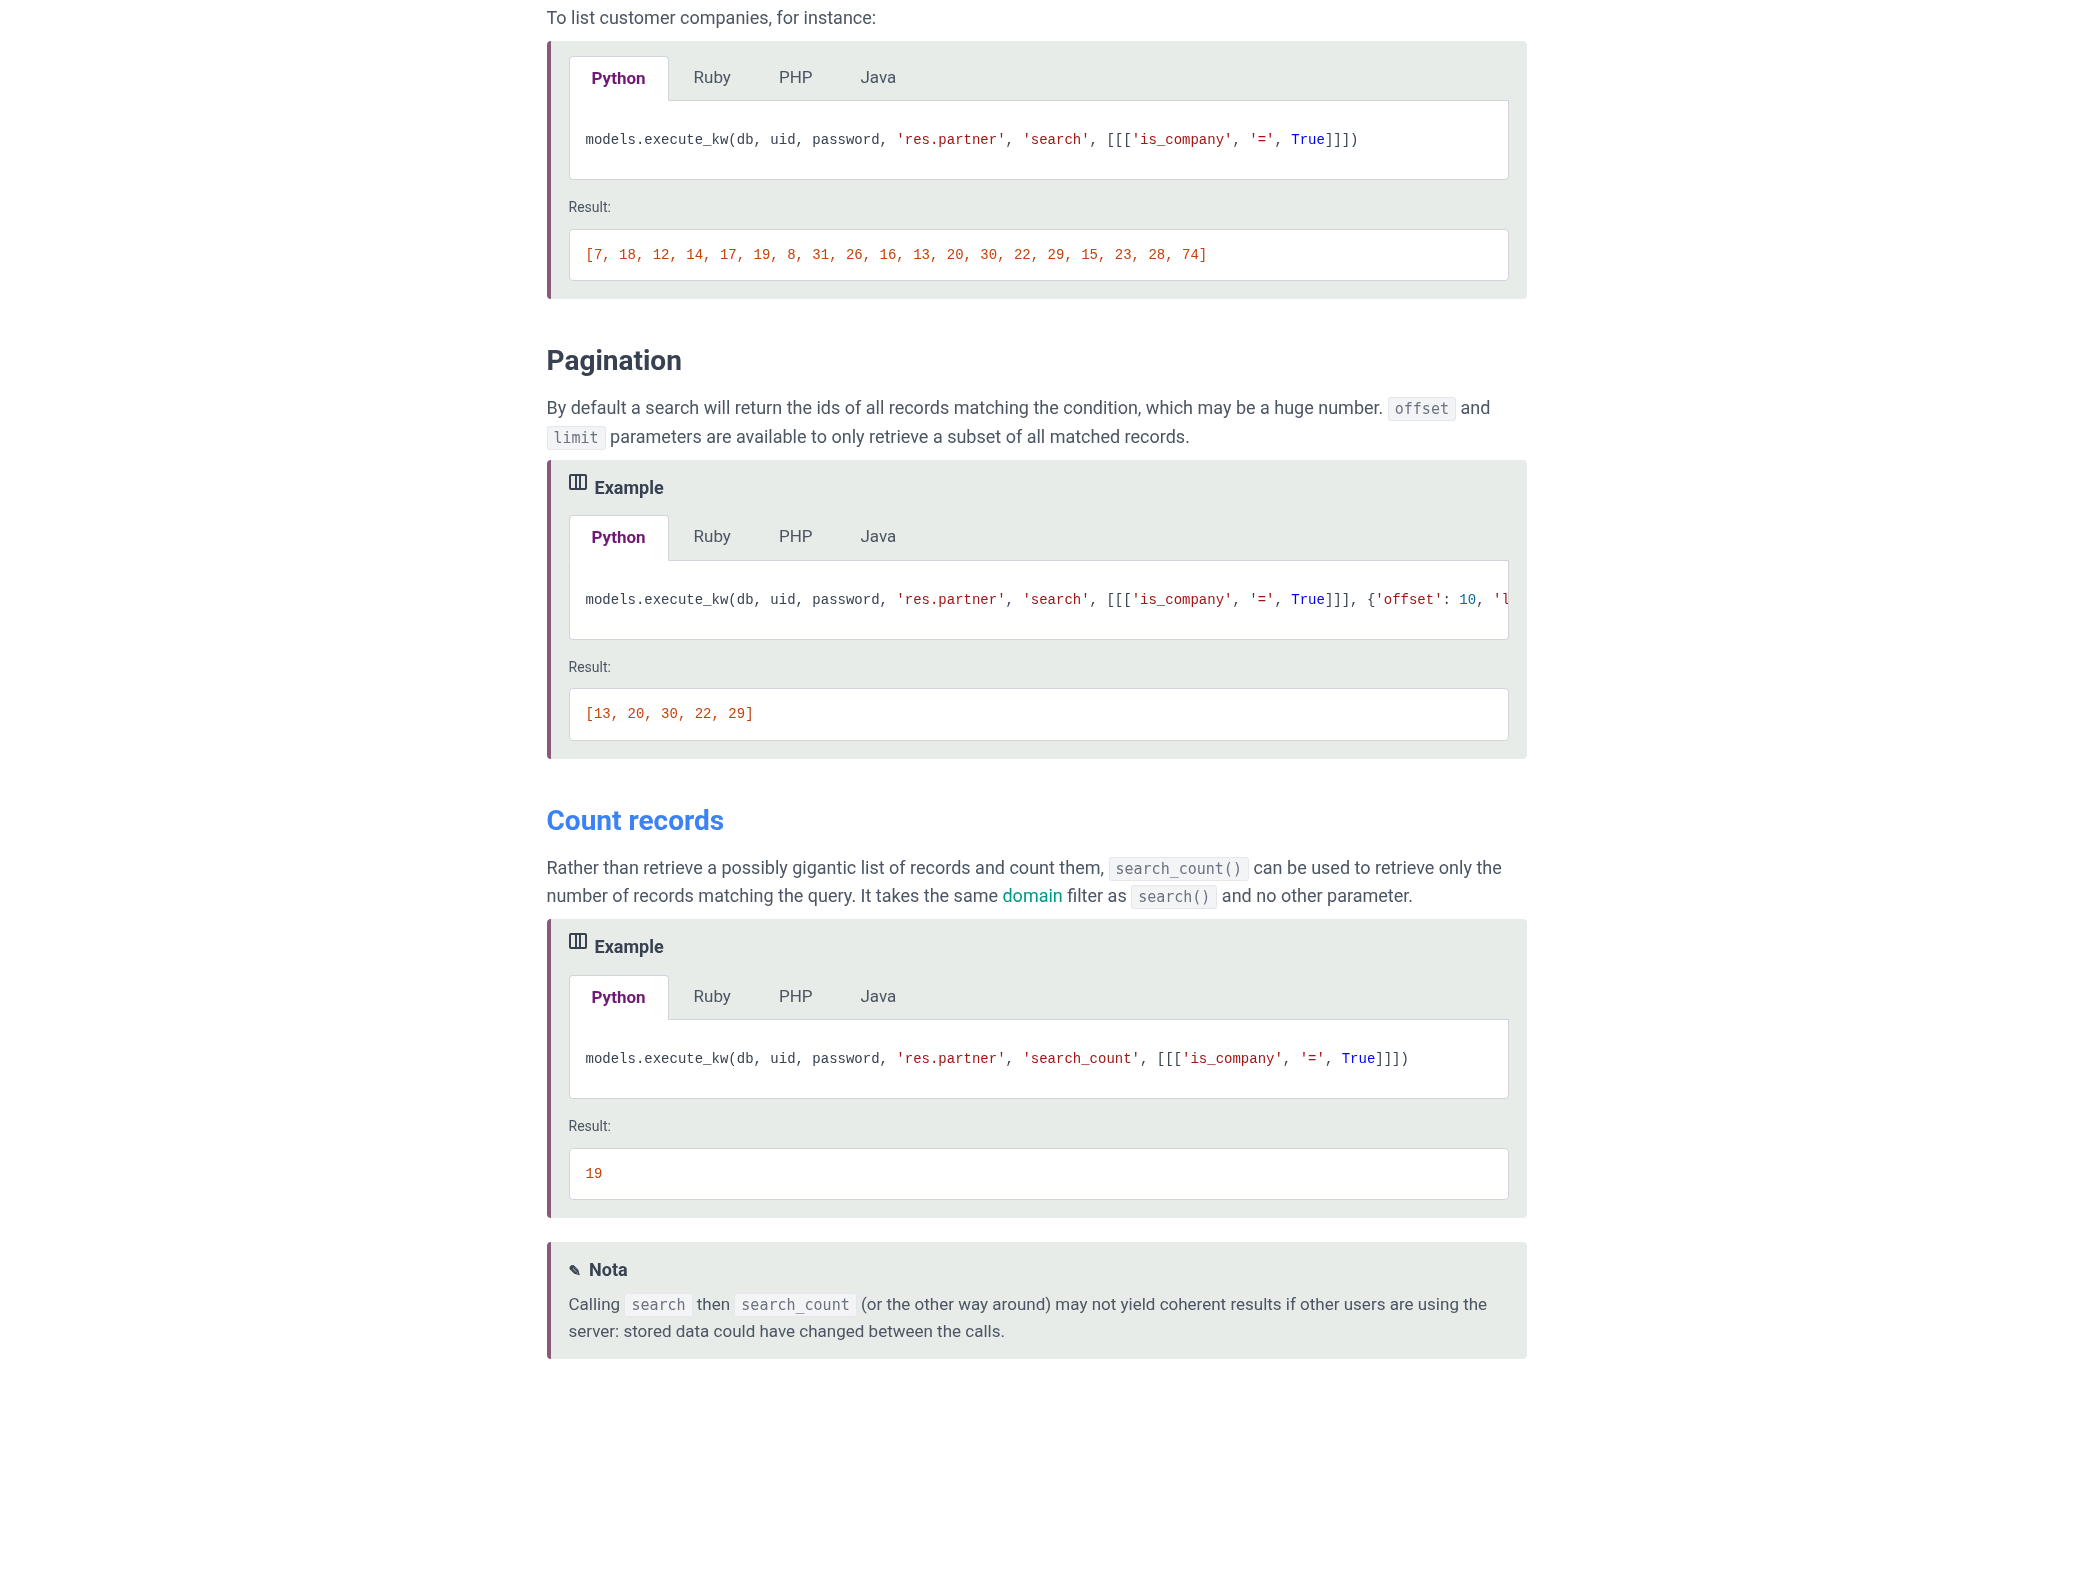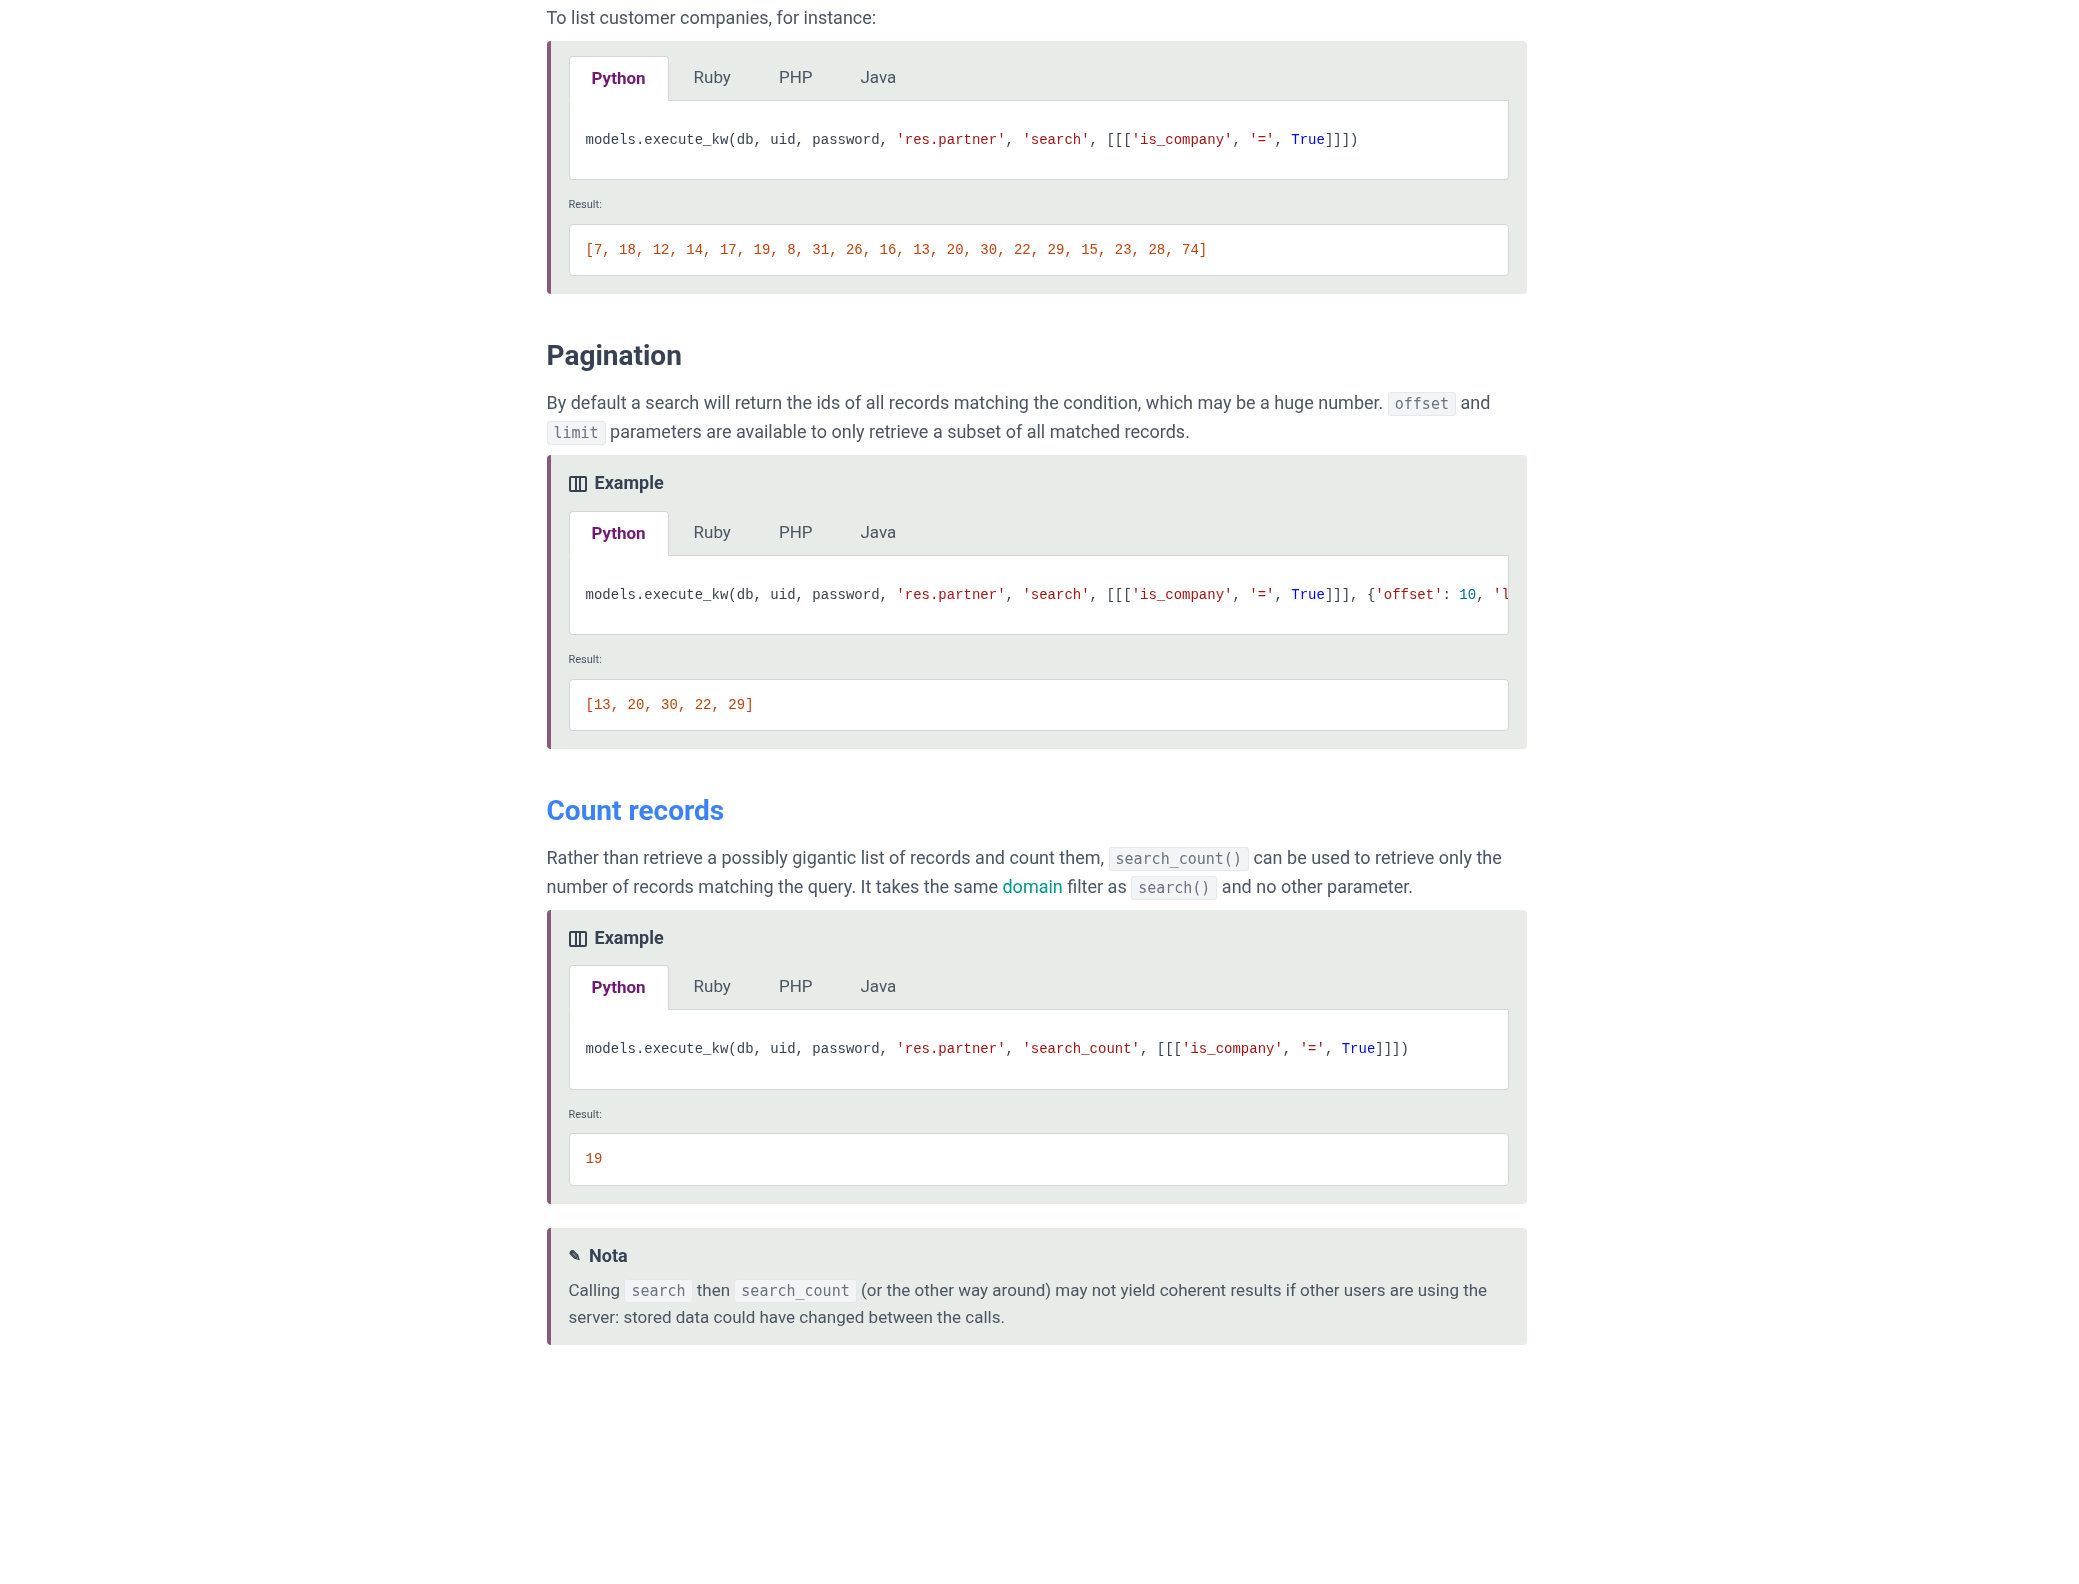--- a/index.html
+++ b/index.html
@@ -1,26 +1,26 @@
 <!DOCTYPE html>
 <html><head>
 <meta charset="utf-8">
 <style>
 *{box-sizing:border-box;margin:0;padding:0}
 body{font-family:-apple-system,BlinkMacSystemFont,"Segoe UI",Roboto,sans-serif;color:#374151;background:#fff;line-height:1.6;font-size:18px}
 .page{max-width:1250px;margin:4px auto;padding:0 20px}
 .content{max-width:980px;margin-left:112px}
 .intro{color:#4b5563;margin-bottom:8px}
 .example-box{background:#e8ece8;border-left:4px solid #875a7b;border-radius:4px;padding:14px 18px 18px 18px;margin:8px 0 24px 0}
-.example-title{font-weight:700;color:#374151;margin-bottom:12px;display:flex;align-items:center;gap:8px;font-size:18px}
+.example-title{font-weight:700;color:#374151;margin-bottom:12px;display:flex;align-items:flex-start;gap:8px;font-size:18px}
 .tabs{display:flex;border-bottom:1px solid #d1d5db;margin-bottom:0}
 .tab{padding:8px 22px;background:#e8ece8;border:1px solid transparent;border-bottom:none;cursor:pointer;font-size:17px;color:#4b5563;border-radius:4px 4px 0 0;margin-right:2px}
 .tab.active{background:#fff;border:1px solid #d1d5db;border-bottom:1px solid #fff;font-weight:700;position:relative;top:1px;color:#701a75}
 .code-block{background:#fff;border:1px solid #d1d5db;border-top:none;border-radius:0 0 4px 4px;padding:28px 16px;font-family:"SFMono-Regular",Consolas,"Liberation Mono",Menlo,monospace;font-size:14px;color:#374151;overflow-x:auto;white-space:pre}
-.result-label{margin:16px 0 10px 0;color:#4b5563;font-size:11px}
+.result-label{margin:16px 0 10px 0;color:#4b5563;font-size:14px}
 .result-block{background:#fff;border:1px solid #d1d5db;border-radius:4px;padding:14px 16px;font-family:"SFMono-Regular",Consolas,"Liberation Mono",Menlo,monospace;font-size:14px;color:#c2410c}
 h3{font-size:28px;font-weight:700;color:#374151;margin:40px 0 10px 0}
 h4{font-size:28px;font-weight:700;color:#3b82f6;margin:40px 0 10px 0}
 p{color:#4b5563;margin-bottom:8px;font-size:18px}
 .inline-code{background:#f3f4f6;border:1px solid #e5e7eb;border-radius:3px;padding:2px 6px;font-family:"SFMono-Regular",Consolas,monospace;font-size:15px;color:#6b7280}
 .link{color:#009688;text-decoration:none}
 .str{color:#a31515}
 .kw{color:#0000ff}
 .num{color:#0369a1}
 .note-box{background:#e8ece8;border-left:4px solid #875a7b;border-radius:4px;padding:14px 18px;margin:8px 0 24px 0}

